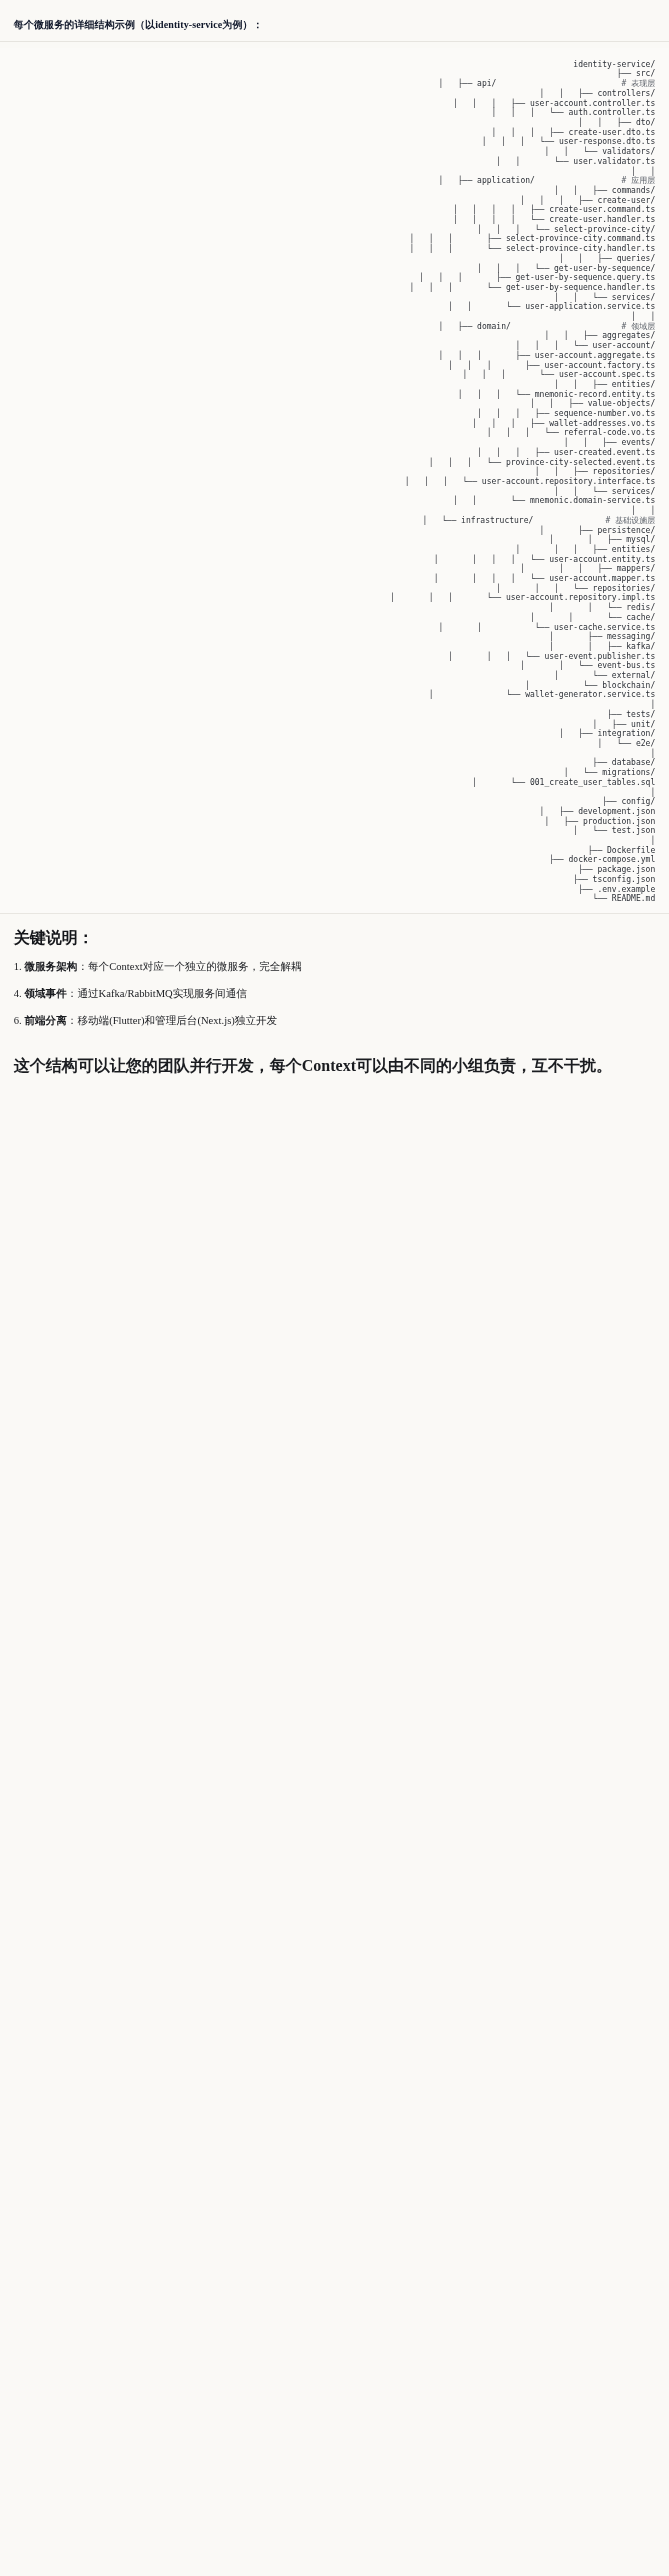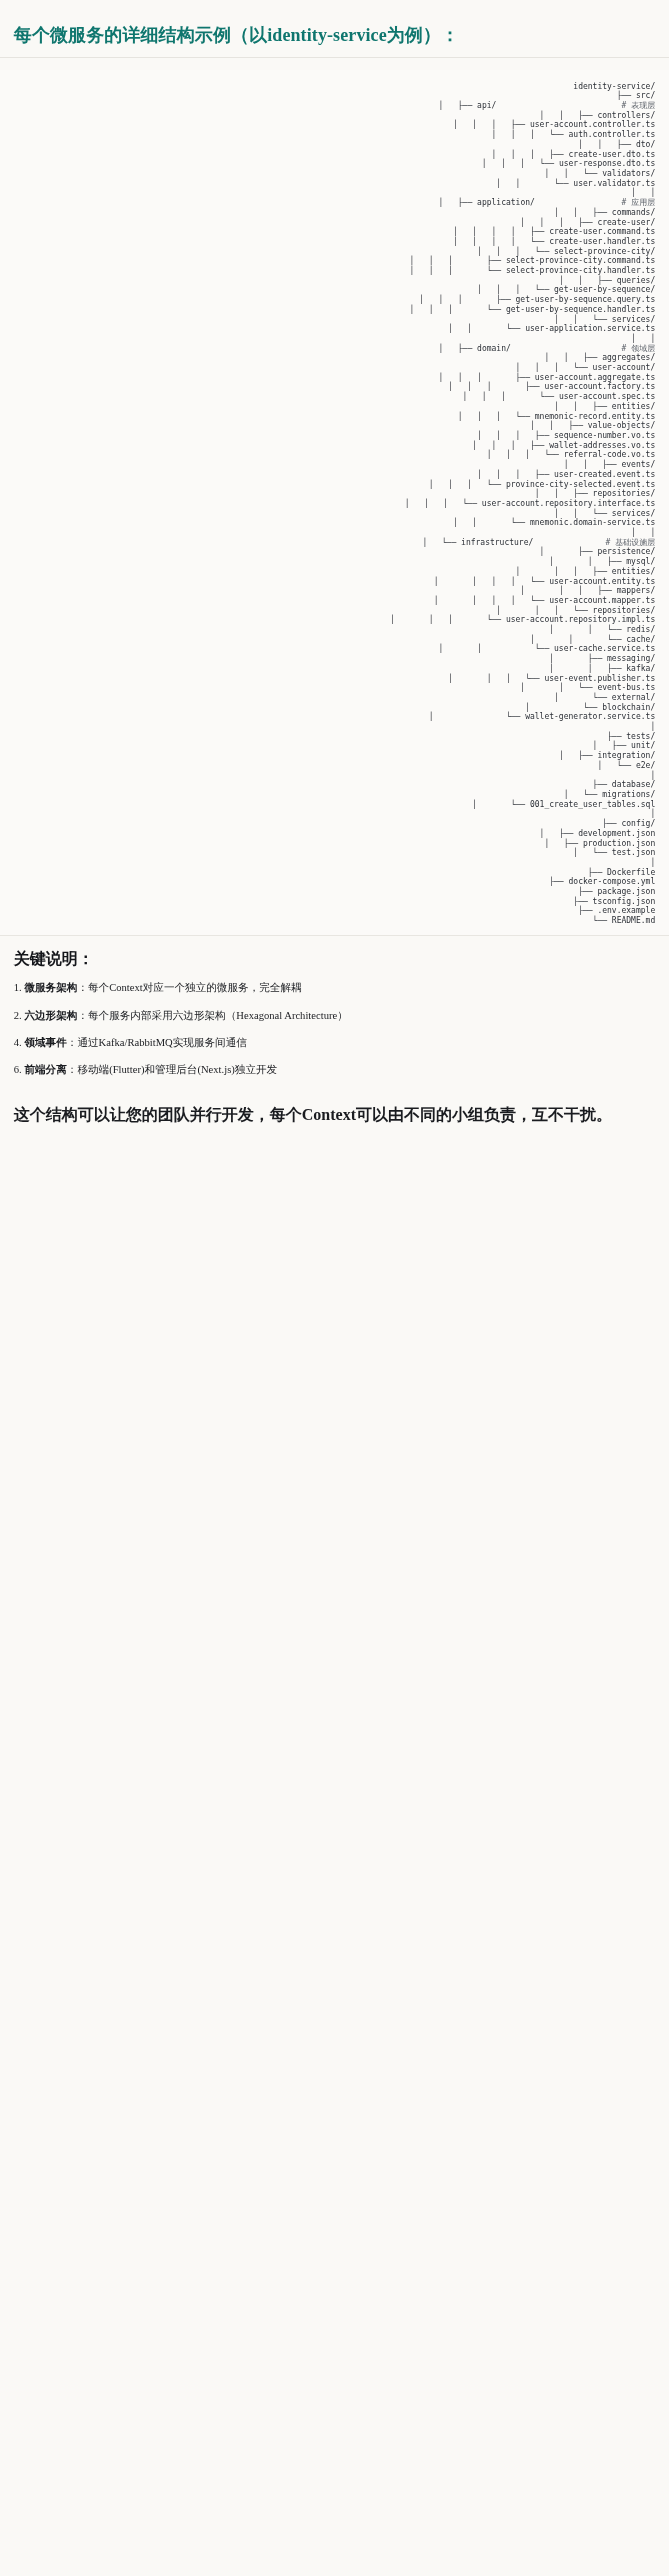--- a/index.html
+++ b/index.html
@@ -17,23 +17,23 @@
     width: 669px;
     box-sizing: border-box;
     background: #faf9f6;
     padding: 0;
   }
 
   
   .doc-heading {
     font-family: "Liberation Serif", serif;
     font-weight: bold;
-    font-size: 18px;
+    font-size: 10px;
     line-height: 1.4;
-    color: #0f766e;
+    color: #0f172a;
     padding: 11.3px 13.8px 8.8px 13.8px;
     border-bottom: 0.6px solid #e6e4df;
     letter-spacing: 0.1px;
   }
 
   
   .code-block {
     padding: 11.3px 13.8px 8.8px 13.8px;
     background: #fbfaf8;
     border-bottom: 0.6px solid #e8e6e1;
@@ -188,21 +188,20 @@
 ├── package.json
 ├── tsconfig.json
 ├── .env.example
 └── README.md</pre>
   </div>
 
   <div class="notes">
     <div class="notes-title">关键说明：</div>
     <ul class="note-list" id="note-list">
         <li class="note-item"><span class="note-num">1.</span> <span class="note-term">微服务架构</span><span class="note-sep">：</span><span class="note-desc">每个Context对应一个独立的微服务，完全解耦</span></li>
-        <li class="note-item"><span class="note-num">2.</span> <span class="note-term">六边形架构</span><span class="note-sep">：</span><span class="note-desc">每个服务内部采用六边形架构（Hexagonal Architecture）</span></li>
         <li class="note-item"><span class="note-num">4.</span> <span class="note-term">领域事件</span><span class="note-sep">：</span><span class="note-desc">通过Kafka/RabbitMQ实现服务间通信</span></li>
         <li class="note-item"><span class="note-num">6.</span> <span class="note-term">前端分离</span><span class="note-sep">：</span><span class="note-desc">移动端(Flutter)和管理后台(Next.js)独立开发</span></li>
       </ul>
   </div>
 
   <div class="closing">这个结构可以让您的团队并行开发，每个Context可以由不同的小组负责，互不干扰。</div>
 
 </div>
 
 

